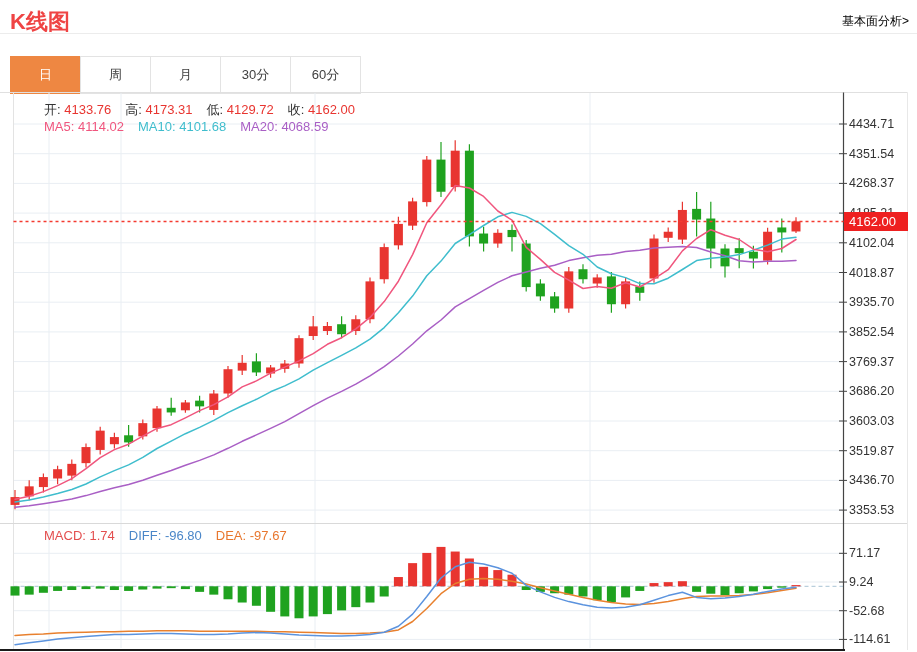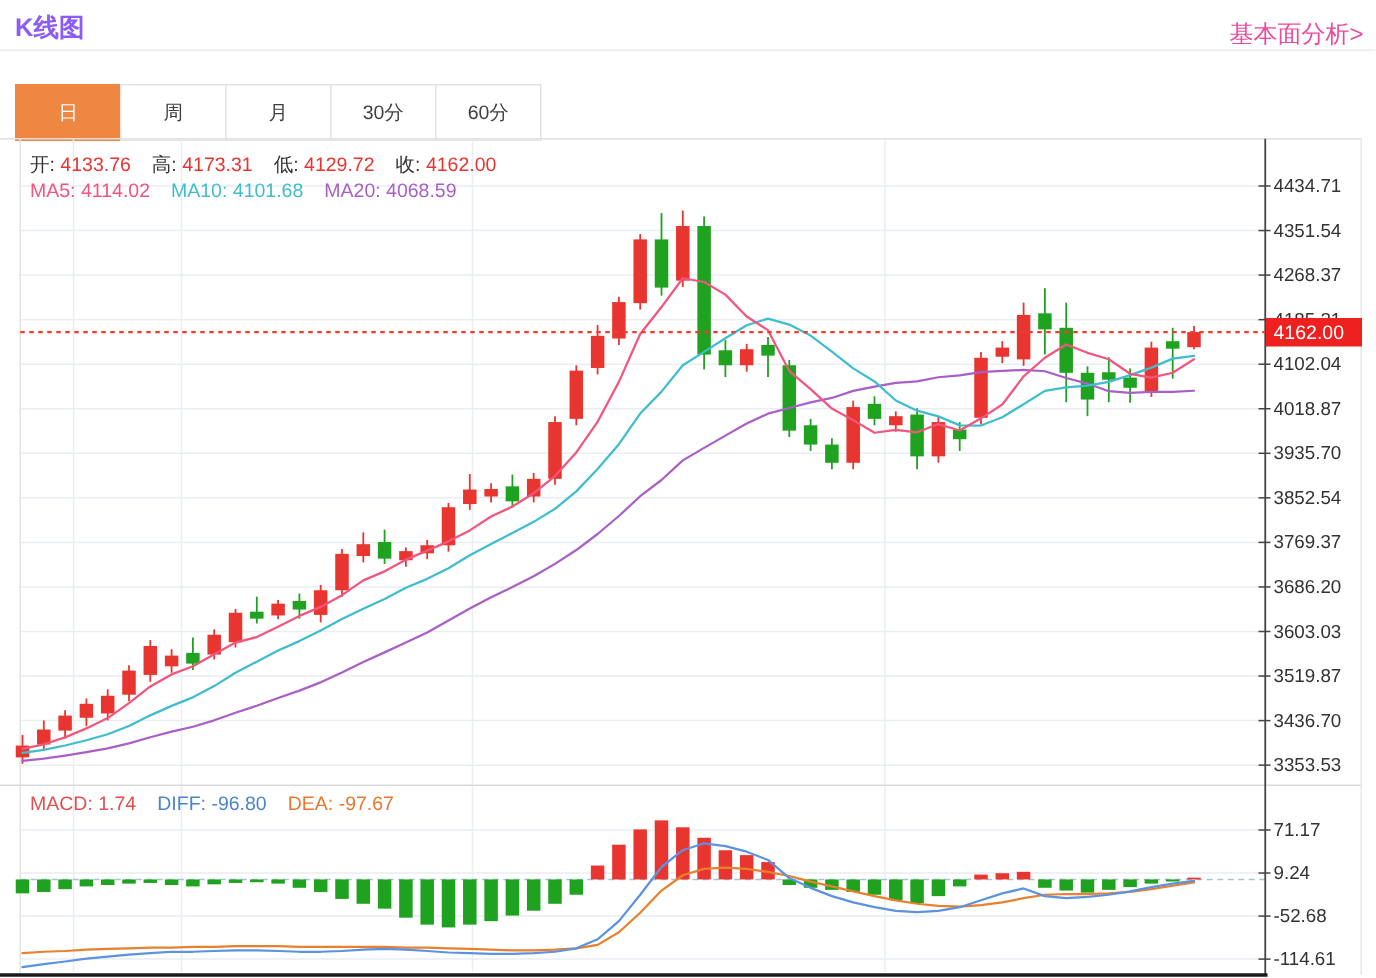--- a/index.html
+++ b/index.html
@@ -1,32 +1,32 @@
 <!DOCTYPE html>
 <html><head>
 <meta charset="utf-8">
 <style>
   html,body{margin:0;padding:0;}
   body{
     width:917px;height:652px;position:relative;overflow:hidden;
     background:#ffffff;font-family:"Liberation Sans", sans-serif;
     -webkit-font-smoothing:antialiased;
   }
-  .hdr-title{position:absolute;left:10px;top:7px;font-size:17px;font-weight:bold;color:#8b5cf6;}
-  .hdr-link{position:absolute;right:8px;top:13px;font-size:16px;color:#ec4899;text-decoration:none;cursor:pointer;}
+  .hdr-title{position:absolute;left:10px;top:7px;font-size:22px;font-weight:bold;color:#ef4444;}
+  .hdr-link{position:absolute;right:8px;top:13px;font-size:12px;color:#000000;text-decoration:none;cursor:pointer;}
   .hdr-divider{position:absolute;left:0;top:33px;width:917px;height:1px;background:#ececec;}
   .tabbar{position:absolute;left:10px;top:56px;display:flex;}
   .tab{
     width:69px;height:36px;line-height:36px;text-align:center;font-size:13px;color:#404040;
     border:1px solid #e3e3e3;margin-left:-1px;background:#fff;cursor:pointer;box-sizing:content-box;
   }
   .tab:first-child{margin-left:0;}
   .tab.selected{background:#ee8742;border-color:#ee8742;color:#fff;}
   #chart-svg{position:absolute;left:0;top:0;}
-  .inforow{position:absolute;font-size:13px;white-space:nowrap;z-index:3;}
+  .inforow{position:absolute;font-size:13px;white-space:nowrap;z-index:3;margin-left:24px;}
   .inforow .grp{margin-right:14px;}
   .price-tag{
     position:absolute;left:844px;top:212px;width:64px;height:19px;z-index:4;
     background:#ee2020;color:#fff;font-size:13px;line-height:19px;padding-left:5px;box-sizing:border-box;
   }
 </style>
 </head>
 <body>
 
 <div class="hdr-title">K线图</div>

